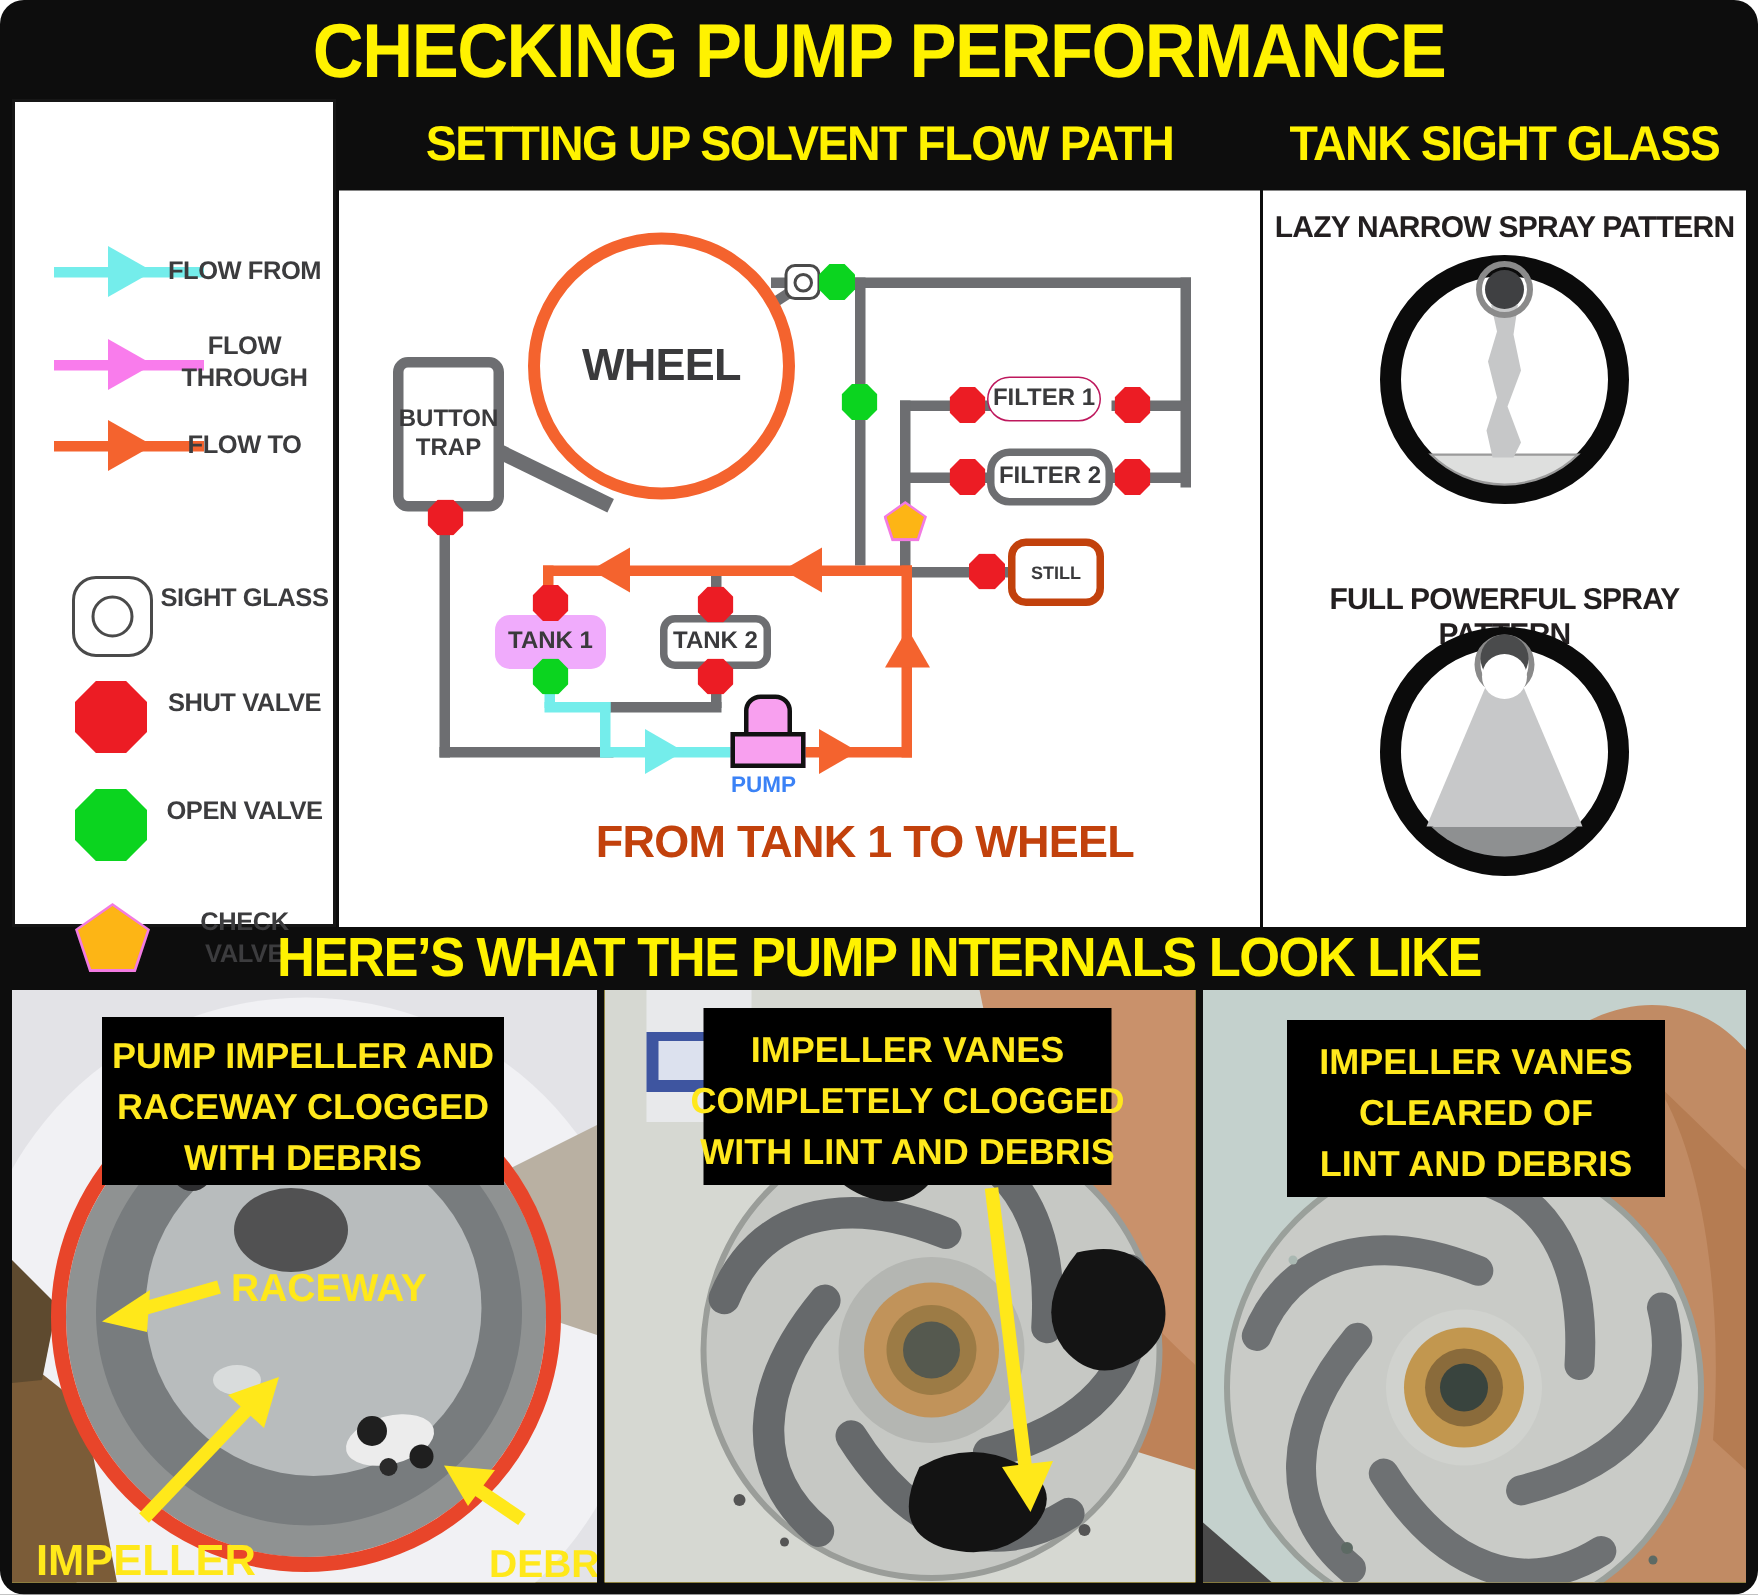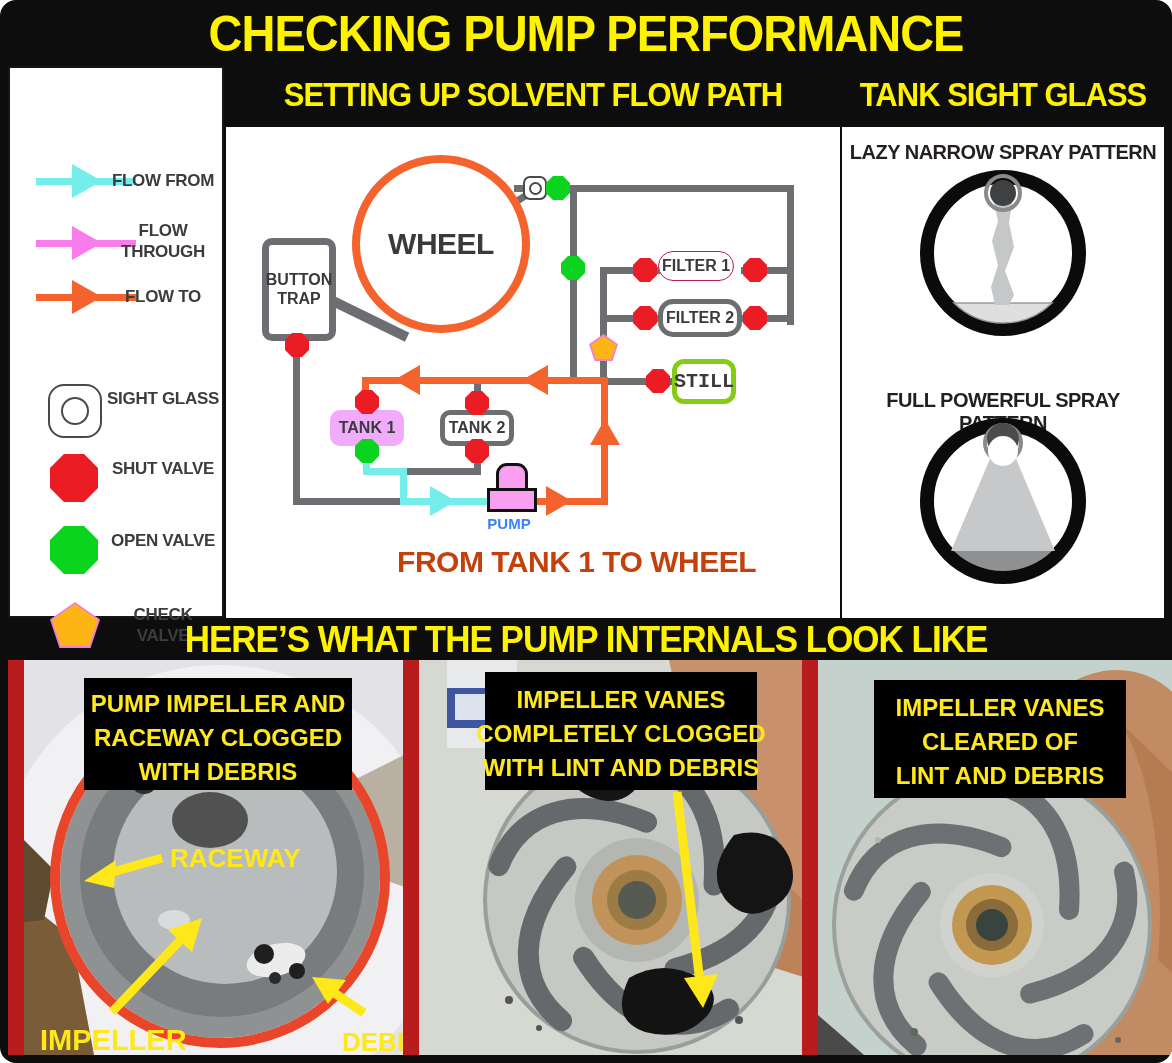--- a/index.html
+++ b/index.html
@@ -18,21 +18,21 @@
   .penta{clip-path:polygon(50% 0,100% 38%,81% 100%,19% 100%,0 38%);}
   .node{position:absolute;display:flex;align-items:center;justify-content:center;text-align:center;color:#3A3A3C;font-weight:bold;background:#fff;}
   .sg{position:absolute;background:#fff;border:2px solid #4a4a4a;border-radius:8px;display:flex;align-items:center;justify-content:center;}
   .sg .dot{border:2px solid #4a4a4a;border-radius:50%;background:#fff;}
   .legend-item{position:absolute;left:0;width:216px;}
   .legend-label{position:absolute;left:96px;width:114px;text-align:center;color:#3c3c3e;font-weight:bold;font-size:17px;line-height:1.25;letter-spacing:-0.3px;}
   .larrow{position:absolute;left:26px;width:100px;height:34px;}
   .larrow .shaft{position:absolute;left:0;top:14px;width:100px;height:7px;}
   .larrow .head{position:absolute;left:36px;top:0;width:0;height:0;border-top:17px solid transparent;border-bottom:17px solid transparent;}
   .spray-label{position:absolute;width:100%;text-align:center;font-weight:bold;font-size:20px;color:#231f20;letter-spacing:-0.5px;}
-  .photo{position:absolute;top:660px;height:395px;overflow:hidden;background:#b91c1c;padding-left:16px;}
+  .photo{position:absolute;top:660px;height:395px;overflow:hidden;background:#fde047;}
   svg text{font-family:"Liberation Sans","DejaVu Sans",sans-serif;}
 </style>
 </head>
 <body>
 
 <div class="app">
 
   <div class="abs banner-text" style="left:0;top:6px;width:1172px;font-size:47px;line-height:56px;transform:scaleY(1.08);">CHECKING PUMP PERFORMANCE</div>
 
   <div class="panel" style="left:8px;top:66px;width:216px;height:552px;border:2px solid #161616;box-sizing:border-box;">
@@ -128,21 +128,21 @@
       </div>
     <div class="node" style="left:126px;top:28px;width:162px;height:162px;border:8px solid #F4632E;border-radius:50%;font-size:30px;letter-spacing:-0.5px;">
         <span>WHEEL</span>
       </div>
     <div class="node" style="left:432px;top:124px;width:74px;height:28px;border:1px solid #be185d;border-radius:15px;font-size:16px;">
         <span>FILTER 1</span>
       </div>
     <div class="node" style="left:432px;top:172px;width:74px;height:28px;border:5px solid #6D6E71;border-radius:15px;font-size:16px;">
         <span>FILTER 2</span>
       </div>
-    <div class="node" style="left:446px;top:232px;width:54px;height:35px;border:5px solid #84cc16;border-radius:12px;font-size:20px;font-family:Liberation Mono, monospace;">
+    <div class="node" style="left:446px;top:232px;width:54px;height:35px;border:5px solid #c2410c;border-radius:12px;font-size:12px;">
         <span>STILL</span>
       </div>
     <div class="node" style="left:104px;top:283px;width:74px;height:36px;background:#f0abfc;border-radius:10px;font-size:16px;">
         <span>TANK 1</span>
       </div>
     <div class="node" style="left:214px;top:283px;width:64px;height:26px;border:5px solid #6D6E71;border-radius:10px;font-size:16px;">
         <span>TANK 2</span>
       </div>
 
     <div class="abs" style="left:270px;top:336px;width:26px;height:32px;background:#F8A0EF;border:3px solid #111;border-radius:11px 11px 0 0;"></div>

